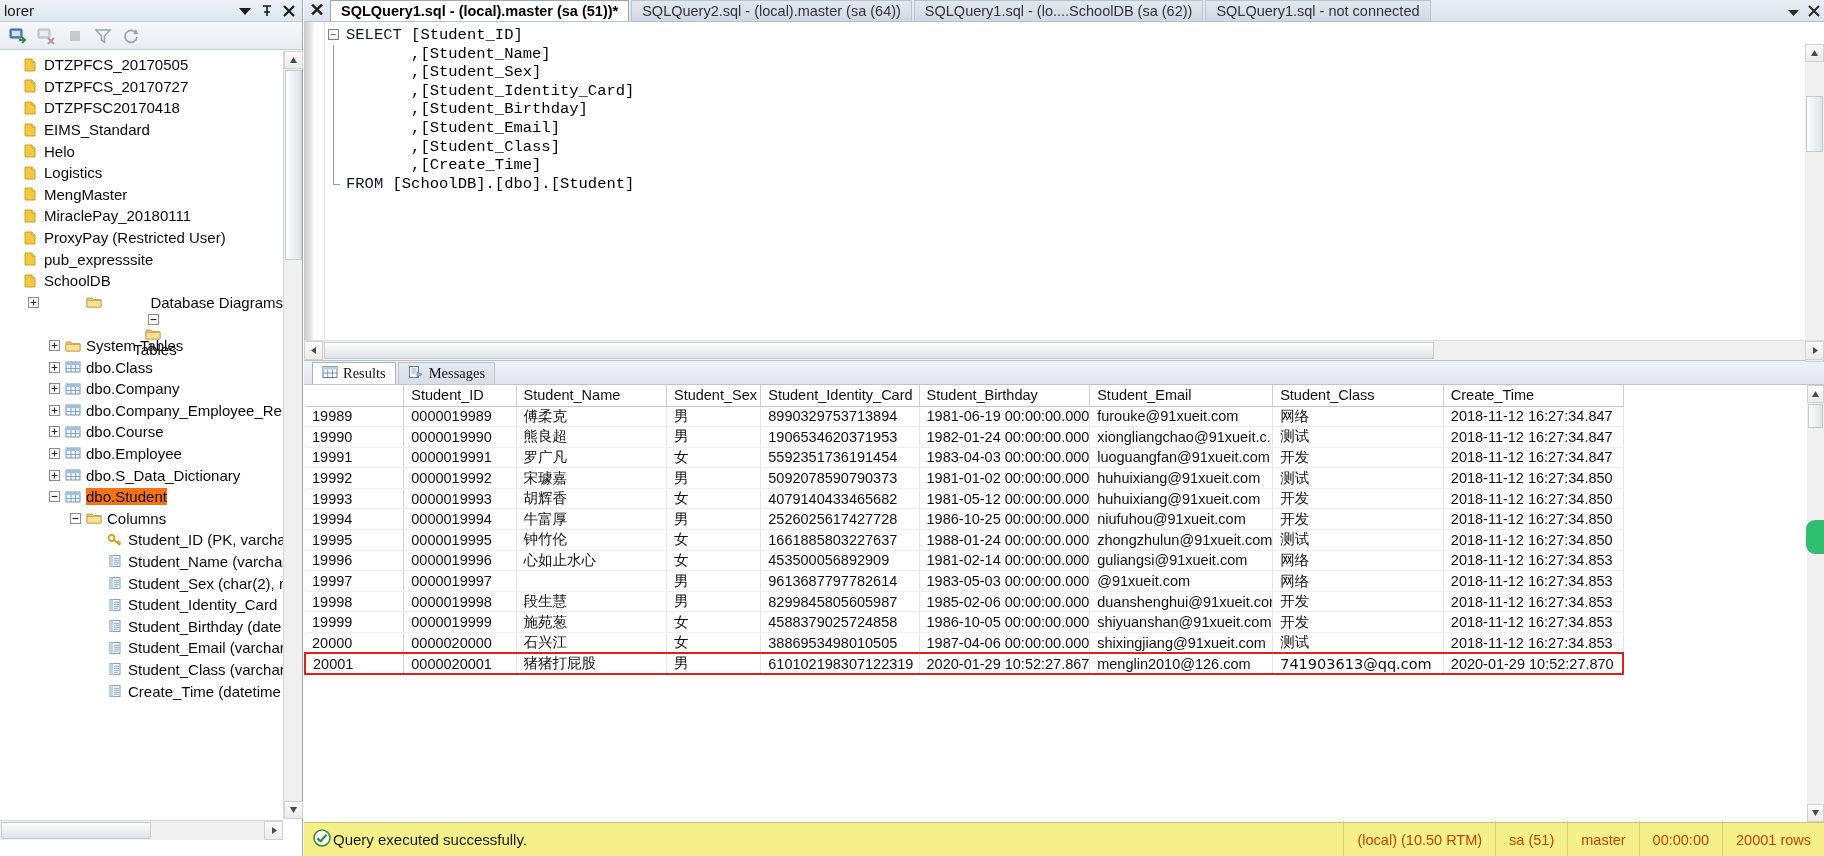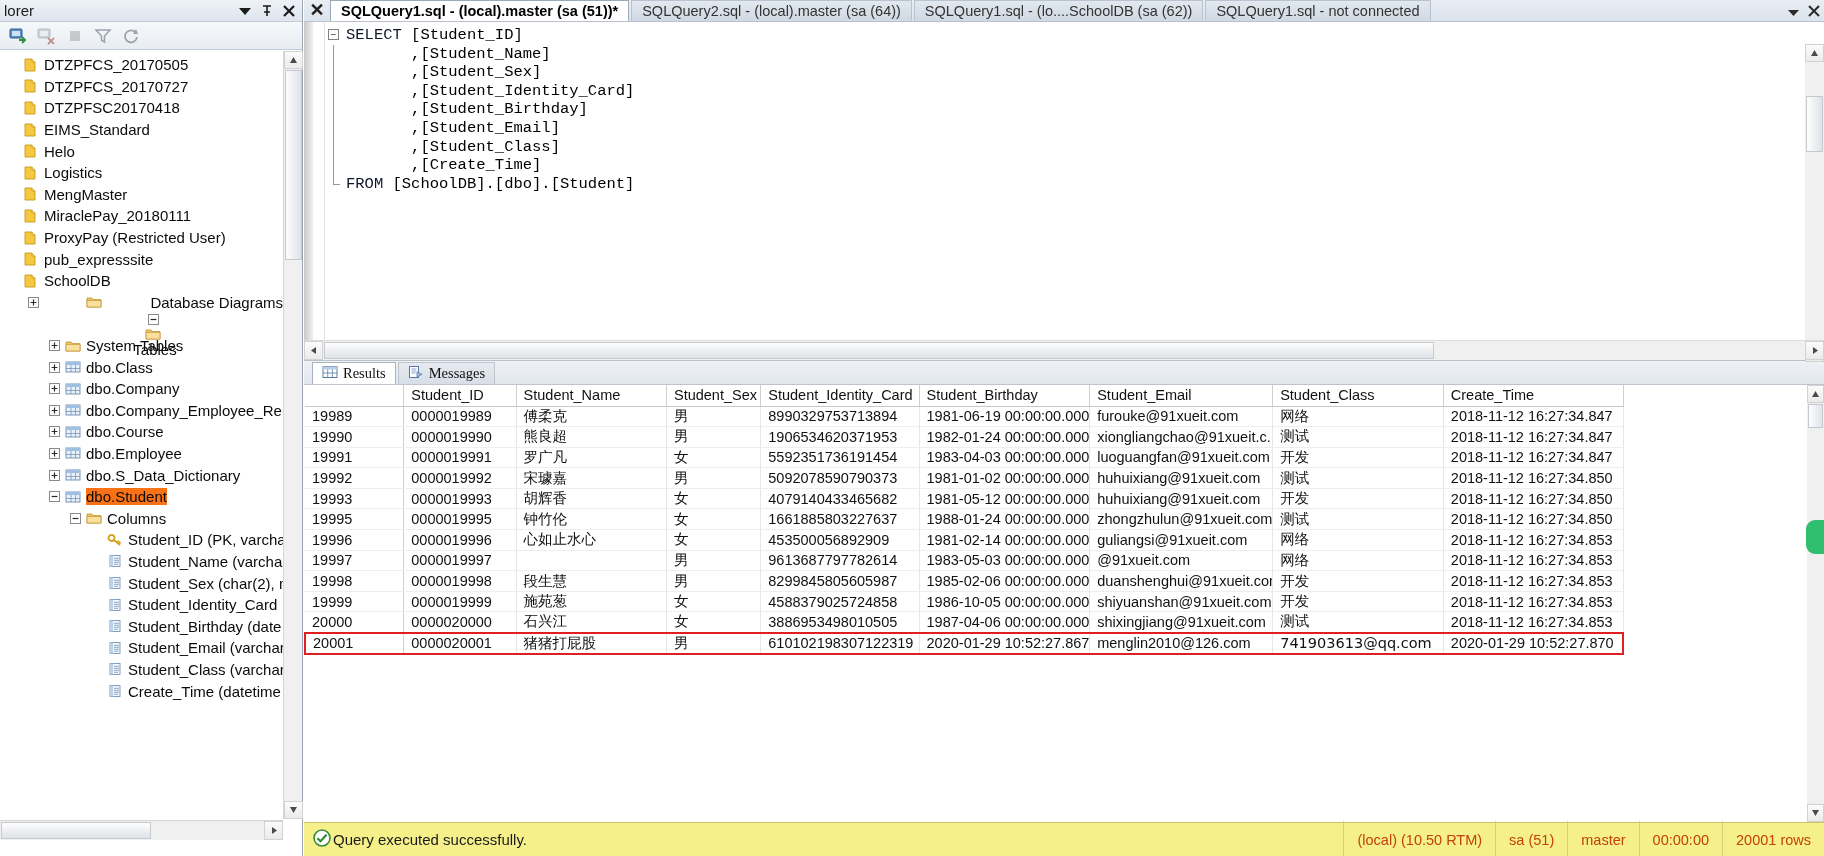--- a/index.html
+++ b/index.html
@@ -793,20 +793,31 @@
                 <td>0000019993</td>
                 <td class="cn">胡辉香</td>
                 <td class="cn">女</td>
                 <td>4079140433465682</td>
                 <td>1981-05-12 00:00:00.000</td>
                 <td>huhuixiang@91xueit.com</td>
                 <td class="cn">开发</td>
                 <td>2018-11-12 16:27:34.850</td>
               </tr>
               <tr>
+                <td class="rowhdr">19994</td>
+                <td>0000019994</td>
+                <td class="cn">牛富厚</td>
+                <td class="cn">男</td>
+                <td>2526025617427728</td>
+                <td>1986-10-25 00:00:00.000</td>
+                <td>niufuhou@91xueit.com</td>
+                <td class="cn">开发</td>
+                <td>2018-11-12 16:27:34.850</td>
+              </tr>
+              <tr>
                 <td class="rowhdr">19995</td>
                 <td>0000019995</td>
                 <td class="cn">钟竹伦</td>
                 <td class="cn">女</td>
                 <td>1661885803227637</td>
                 <td>1988-01-24 00:00:00.000</td>
                 <td>zhongzhulun@91xueit.com</td>
                 <td class="cn">测试</td>
                 <td>2018-11-12 16:27:34.850</td>
               </tr>

